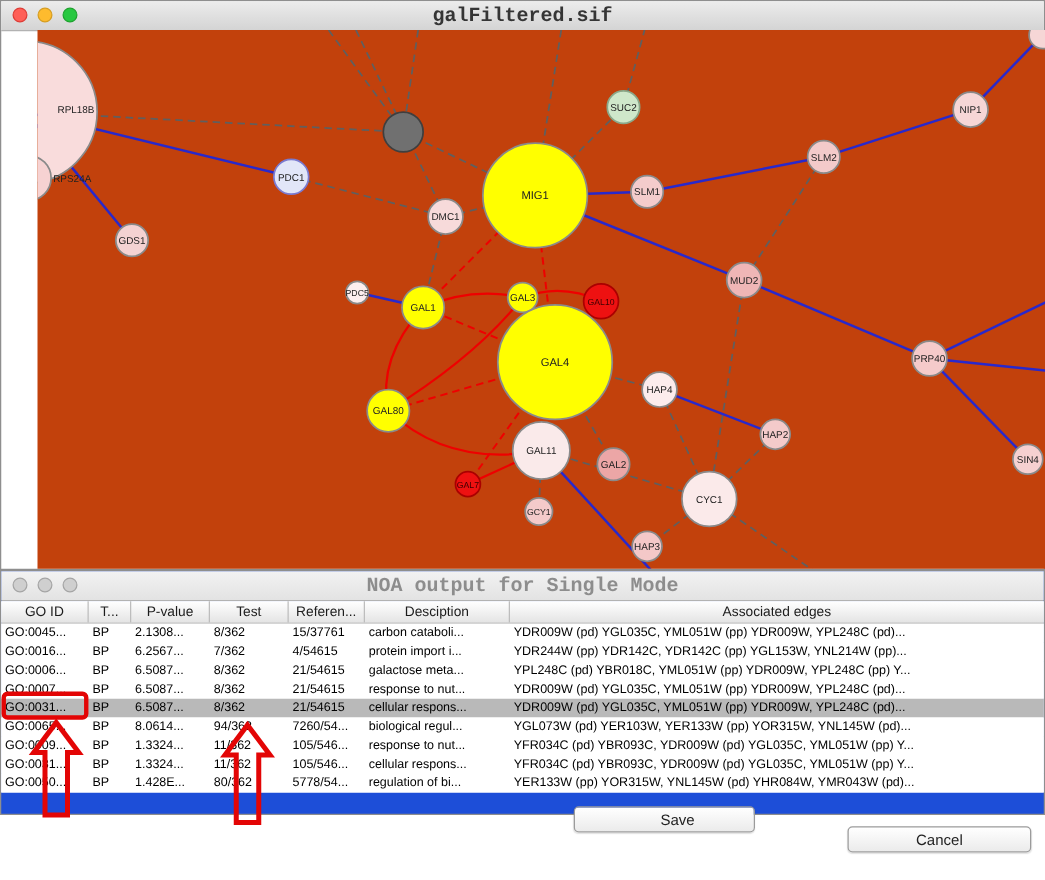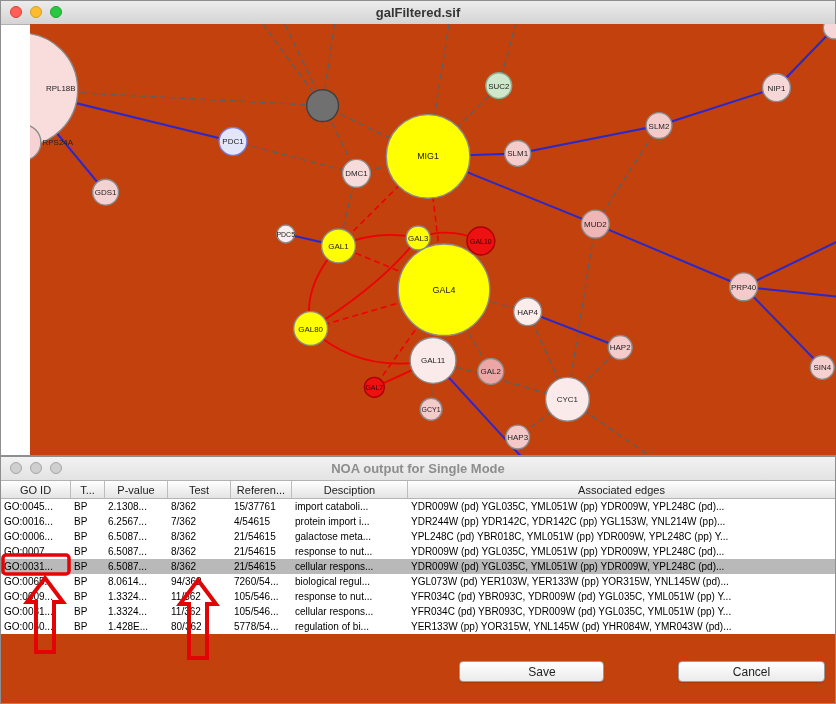--- a/index.html
+++ b/index.html
@@ -3,54 +3,54 @@
 <meta charset="utf-8">
 <style>
   html,body{margin:0;padding:0;background:#fff;}
   .page{position:relative;width:836px;height:704px;overflow:hidden;
         font-family:"Liberation Sans",sans-serif;background:#fff;}
 
   
   .window{position:absolute;left:0;width:836px;box-sizing:border-box;border:1px solid #8e8e8e;background:#fff;}
   .titlebar{position:relative;height:23px;background:linear-gradient(#ececec,#d4d4d4);
             border-bottom:1px solid #b2b2b2;display:flex;align-items:center;justify-content:center;}
-  .titlebar .title{font-size:13px;font-weight:bold;color:#353535;}
+  .titlebar .title{font-size:16px;font-weight:bold;color:#353535;font-family:Liberation Mono, monospace;}
   .titlebar.inactive{background:linear-gradient(#f2f2f2,#e3e3e3);}
   .titlebar.inactive .title{color:#8d8d8d;font-weight:bold;}
   .lights{position:absolute;left:9px;top:5px;display:flex;gap:8px;}
   .light{width:12px;height:12px;border-radius:50%;box-sizing:border-box;}
   .light.red{background:#ff5f57;border:1px solid #de3d36;}
   .light.yellow{background:#febb2e;border:1px solid #d69e22;}
   .light.green{background:#28c841;border:1px solid #1fa32f;}
   .light.gray{background:#cfcfcf;border:1px solid #a5a5a5;}
 
   
   #win-network{top:0;height:456px;}
   #network-area{position:absolute;top:23px;left:0;width:834px;height:431px;background:#c2410c;overflow:hidden;margin-left:29px;}
   #network-area svg{display:block;}
   svg text{font-family:"Liberation Sans",sans-serif;}
 
   
-  #win-noa{top:456px;height:248px;background:#c2410c;}
+  #win-noa{top:456px;height:196px;background:#1d4ed8;}
   .table-wrap{position:absolute;top:24px;left:0;width:834px;background:#fff;}
   .thead{display:flex;height:17px;background:linear-gradient(#ffffff,#e4e4e4);
          border-bottom:1px solid #b5b5b5;font-size:11px;color:#1c1c1c;}
   .th{display:flex;align-items:center;justify-content:center;box-sizing:border-box;
       border-right:1px solid #bdbdbd;overflow:hidden;white-space:nowrap;padding:0 2px;}
   .trow{display:flex;height:15px;font-size:10px;color:#000;background:#fff;align-items:center;}
   .trow.selected{background:#b9b9b9;}
   .cell{box-sizing:border-box;padding:0 3px;overflow:hidden;white-space:nowrap;flex:none;}
   .c0{width:70px}.c1{width:34px}.c2{width:63px}.c3{width:63px}
   .c4{width:61px}.c5{width:116px}.c6{width:427px;border-right:none;}
 
   .mac-btn{position:absolute;height:21px;box-sizing:border-box;border:1px solid #9b9b9b;
            border-radius:4px;background:linear-gradient(#ffffff,#ebebeb);
            font-size:12px;color:#222;display:flex;align-items:center;justify-content:center;
            box-shadow:0 1px 1px rgba(0,0,0,0.12);}
-  #btn-save{left:458px;top:204px;width:145px;padding-left:21px;}
+  #btn-save{left:458px;top:188px;width:145px;padding-left:21px;}
   #btn-cancel{left:677px;top:204px;width:147px;}
 
   
   #annotation-overlay{position:absolute;left:0;top:0;z-index:60;pointer-events:none;}
   #annotation-overlay .mark{fill:none;stroke:#e30505;}
 </style>
 </head>
 <body>
 
 <div class="page">
@@ -260,21 +260,21 @@
           <div class="th c5">Desciption</div>
           <div class="th c6">Associated edges</div>
         </div>
       <div>
           <div class="trow">
             <div class="cell c0">GO:0045...</div>
             <div class="cell c1">BP</div>
             <div class="cell c2">2.1308...</div>
             <div class="cell c3">8/362</div>
             <div class="cell c4">15/37761</div>
-            <div class="cell c5">import cataboli...</div>
+            <div class="cell c5">carbon cataboli...</div>
             <div class="cell c6">YDR009W (pd) YGL035C, YML051W (pp) YDR009W, YPL248C (pd)...</div>
           </div>
           <div class="trow">
             <div class="cell c0">GO:0016...</div>
             <div class="cell c1">BP</div>
             <div class="cell c2">6.2567...</div>
             <div class="cell c3">7/362</div>
             <div class="cell c4">4/54615</div>
             <div class="cell c5">protein import i...</div>
             <div class="cell c6">YDR244W (pp) YDR142C, YDR142C (pp) YGL153W, YNL214W (pp)...</div>

